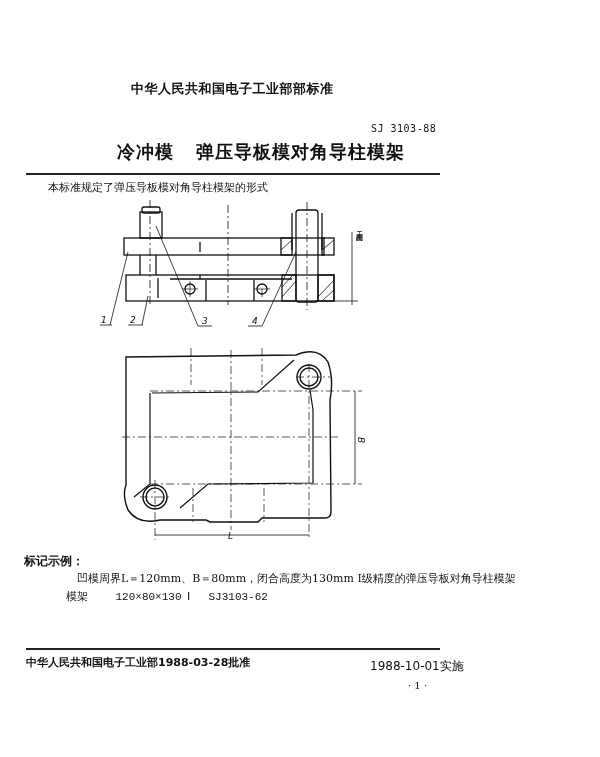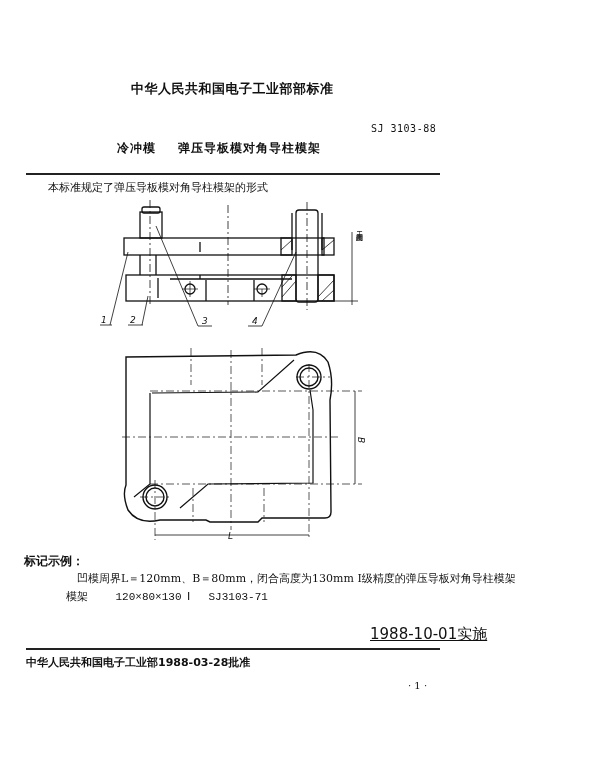--- a/index.html
+++ b/index.html
@@ -1,30 +1,30 @@
 <!DOCTYPE html>
 <html><head>
   <meta charset="utf-8">
   <style>
     html, body { margin: 0; padding: 0; background: #ffffff; }
     body { width: 600px; height: 757px; position: relative; overflow: hidden;
            font-family: "DejaVu Sans", "Liberation Sans", sans-serif; color: #111; }
     .abs { position: absolute; white-space: nowrap; }
     .org-title { left: 131px; top: 80px; font-size: 13px; font-weight: bold; letter-spacing: 0.5px; }
     .std-code { left: 371px; top: 115px; font-family: "DejaVu Sans Mono", "Liberation Mono", monospace; font-size: 10px; letter-spacing: 0.5px; margin-top: 8px; }
-    .doc-title { left: 117px; top: 140px; font-size: 12px; font-weight: bold; letter-spacing: 1px; }
+    .doc-title { left: 117px; top: 140px; font-size: 18px; font-weight: bold; letter-spacing: 1px; }
     .doc-title .gap { display: inline-block; width: 22px; }
     .rule { position: absolute; left: 26px; width: 414px; height: 2px; background: #222; }
     .intro { left: 48px; top: 180px; font-family: Liberation Sans, sans-serif; font-size: 11px; }
     .section-head { left: 24px; top: 553px; font-size: 12px; font-weight: bold; }
     .example-line { left: 46px; top: 571px; font-family: "DejaVu Serif", "Liberation Serif", serif; font-size: 11px; margin-left: 31px; }
     .mark-row { left: 66px; top: 589px; font-family: "DejaVu Serif", "Liberation Serif", serif; font-size: 11px; }
     .mark-row span { display: inline-block; font-family: Liberation Mono, monospace; }
     .footer-left { left: 26px; top: 655px; font-size: 11px; font-weight: bold; }
-    .footer-right { left: 370px; top: 625px; font-size: 15px; text-decoration: underline; }
+    .footer-right { left: 370px; top: 658px; font-size: 12px; }
     .page-num { left: 408px; top: 680px; font-size: 10px; font-family: "DejaVu Serif", "Liberation Serif", serif; }
     svg { position: absolute; left: 0; top: 0; }
     .callout { font-family: "DejaVu Sans", sans-serif; font-size: 9px; font-style: italic; }
     .vert-label { position: absolute; left: 333px; top: 228px; width: 30px; font-size: 7px; line-height: 8px; writing-mode: vertical-rl; color: #222; }
   </style>
 </head>
 <body>
 
 <div class="abs org-title">中华人民共和国电子工业部部标准</div>
 <div class="abs std-code">SJ 3103-88</div>
@@ -135,19 +135,19 @@
 </svg>
 
 <div class="vert-label">闭合高度 H</div>
 
 <div class="abs section-head">标记示例：</div>
 <div class="abs example-line">凹模周界L＝120mm、B＝80mm，闭合高度为130mm Ⅰ级精度的弹压导板对角导柱模架</div>
 <div class="abs mark-row">
   <span style="width:46px">模架</span>
   <span style="width:68px">120×80×130</span>
   <span style="width:18px">Ⅰ</span>
-  <span>SJ3103-71</span>
+  <span>SJ3103-62</span>
 </div>
 
 <div class="rule" style="top:648px;"></div>
 <div class="abs footer-left">中华人民共和国电子工业部1988-03-28批准</div>
 <div class="abs footer-right">1988-10-01实施</div>
 <div class="abs page-num">· 1 ·</div>
 
 </body></html>

